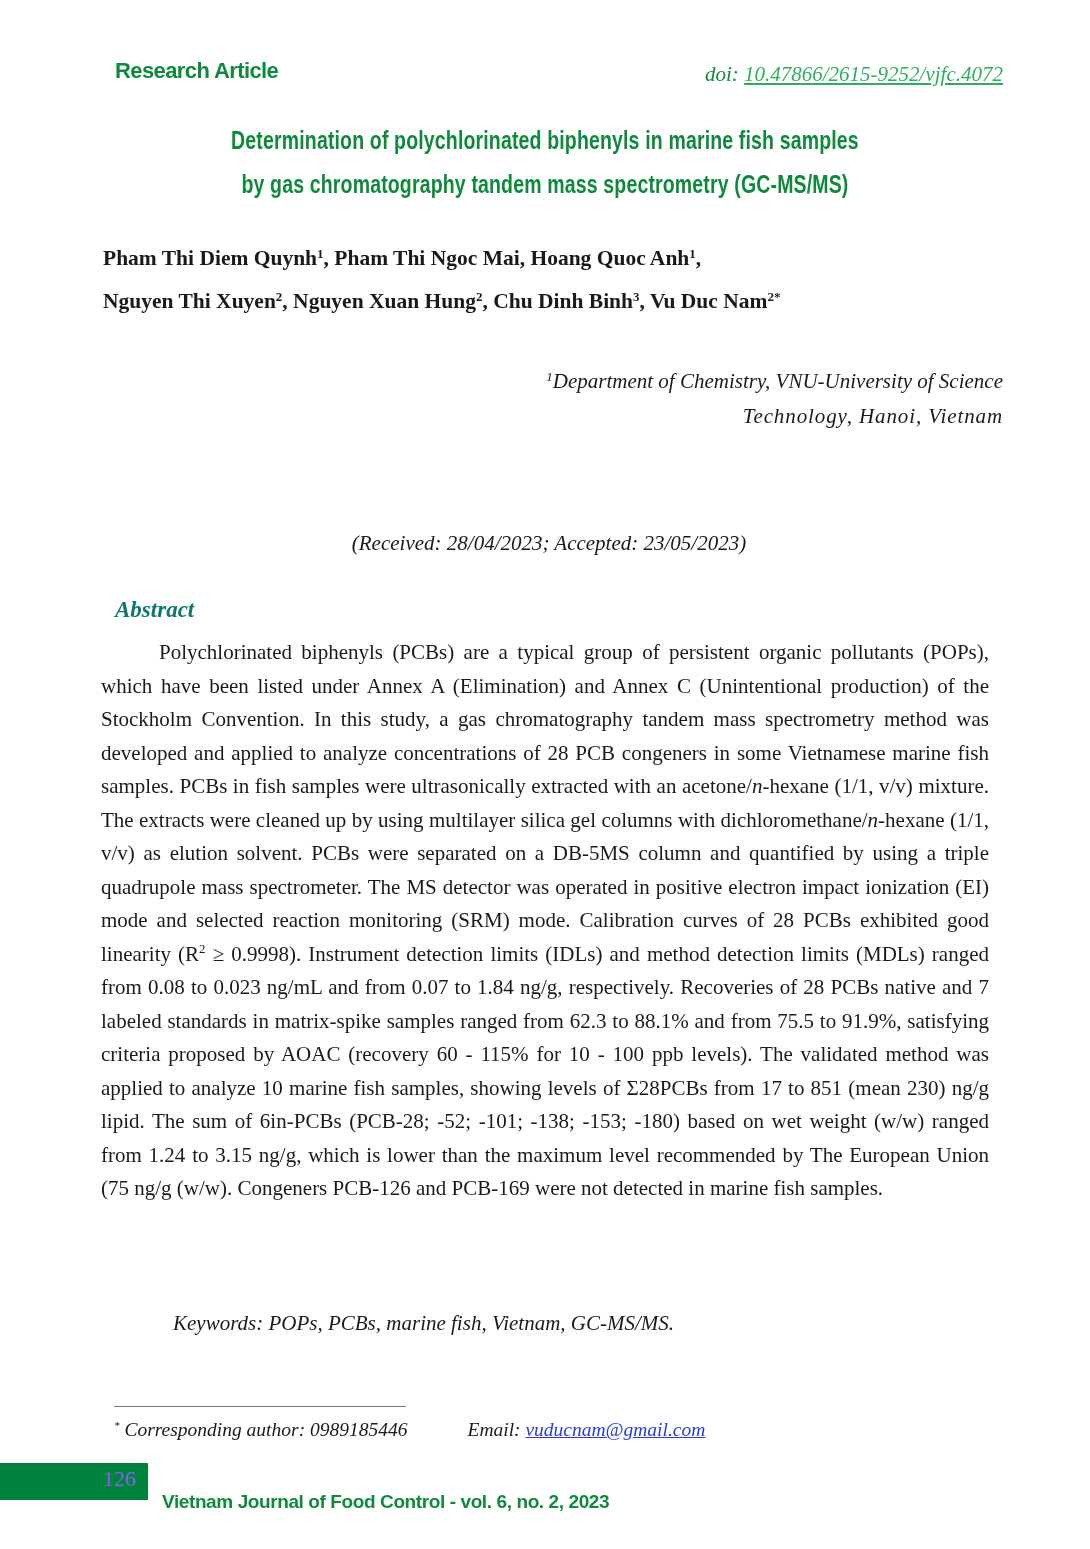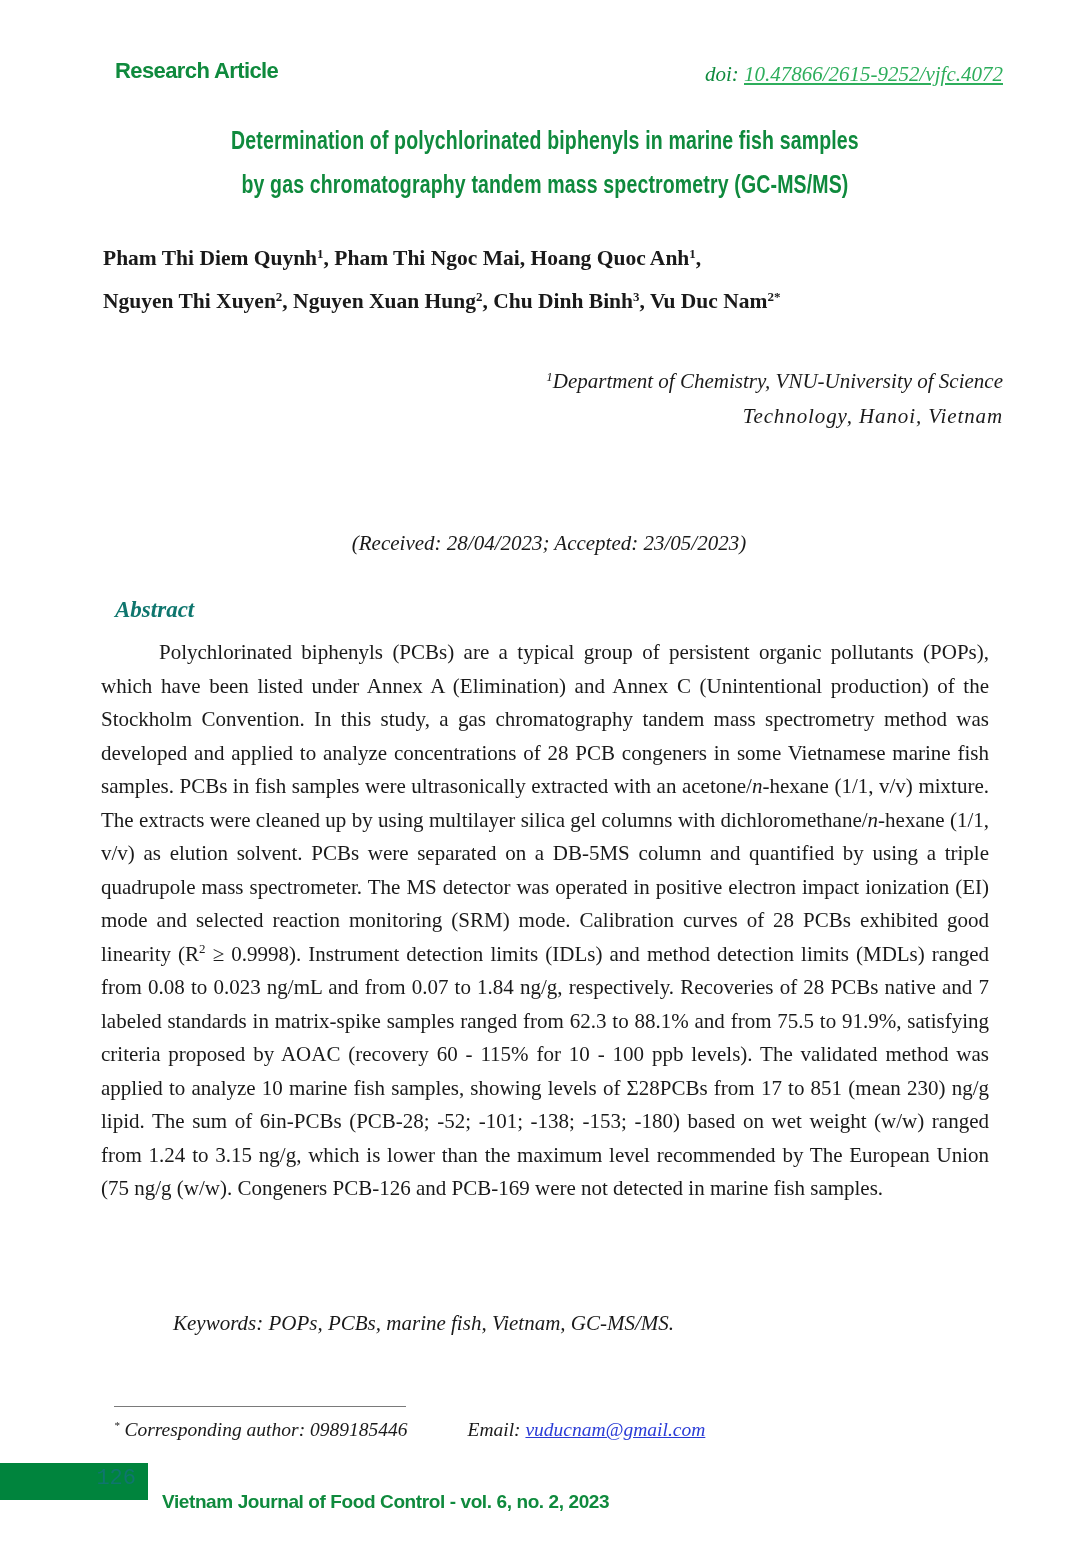--- a/index.html
+++ b/index.html
@@ -47,22 +47,22 @@
 
   
   .fn-rule { left: 114px; top: 1406px; width: 292px; height: 1px; background: #7a7a7a; }
   .footnote { left: 114px; top: 1419px; font-style: italic; font-size: 19.5px; }
   .footnote sup { font-size: 11px; vertical-align: 7px; line-height: 0; }
   .footnote .email-label { margin-left: 60px; }
   .footnote a { color: #2a3bd6; text-decoration: underline; }
 
   
   .footer-bar { left: 0; top: 1463px; width: 148px; height: 37px; background: #00843d; }
-  .page-number { left: 0; top: 1466px; width: 136px; text-align: right; color: #0f766e;
-                 font-size: 22px; font-family: Liberation Mono, monospace; }
+  .page-number { left: 0; top: 1466px; width: 136px; text-align: right; color: #8b5cf6;
+                 font-size: 22px; }
   .journal-name { left: 162px; top: 1468px; font-family: "Liberation Sans", "DejaVu Sans", sans-serif;
                   font-weight: bold; font-size: 19px; color: #0f8a3d; letter-spacing: -0.4px; margin-top: 23px; }
 </style>
 </head>
 <body>
 
 <div class="abs running-head">Research Article</div>
 <div class="abs doi"><span>doi: </span><a>10.47866/2615-9252/vjfc.4072</a></div>
 
 <div class="abs title">

